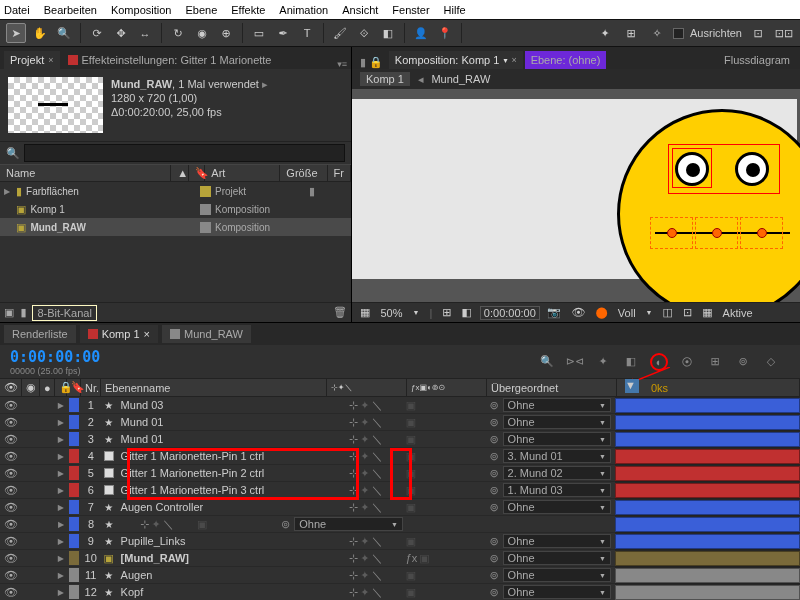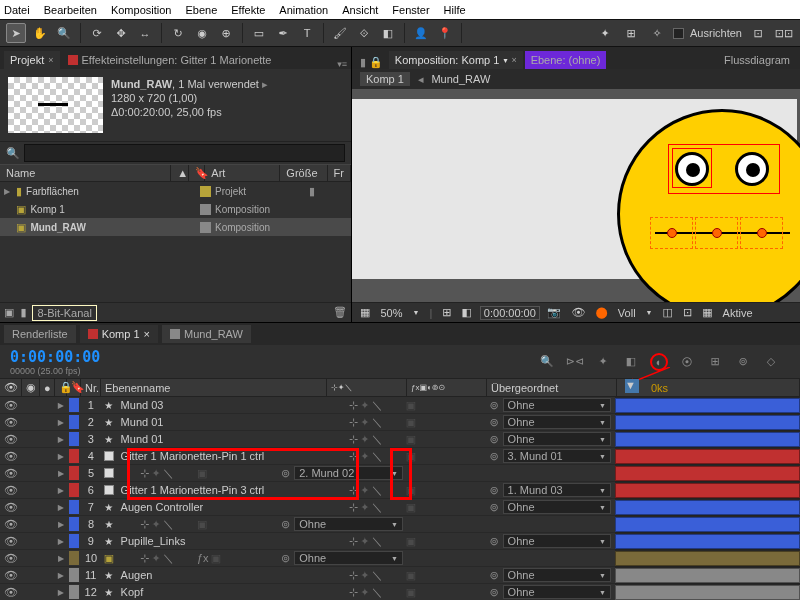--- a/index.html
+++ b/index.html
@@ -468,20 +468,21 @@
           <div class="blkcol"></div>
           <div class="dotcol"></div>
           <div class="tricol">▶</div>
           <div class="swcol">
             <span class="sw" style="background:#c03030"></span>
           </div>
           <div class="nrcol">5</div>
           <div class="iconcol">
             <span style="width:10px;height:10px;background:#ddd;border:1px solid #888;display:inline-block"></span>
           </div>
+          <div class="namecol">Gitter 1 Marionetten-Pin 2 ctrl</div>
           <div class="switchcol">
             <span>⊹</span>
             <span style="opacity:.5">✦</span>
             <span>＼</span>
           </div>
           <div class="fxcol">
             <span style="opacity:.3">▣</span>
           </div>
           <div class="parentcol">
             <span class="whip">⊚</span>
@@ -610,20 +611,23 @@
           <div class="eyecol">👁</div>
           <div class="blkcol"></div>
           <div class="dotcol"></div>
           <div class="tricol">▶</div>
           <div class="swcol">
             <span class="sw" style="background:#7a6a3a"></span>
           </div>
           <div class="nrcol">10</div>
           <div class="iconcol">
             <span style="color:#b7a43a">▣</span>
+          </div>
+          <div class="namecol">
+            <b>[Mund_RAW]</b>
           </div>
           <div class="switchcol">
             <span>⊹</span>
             <span style="opacity:.5">✦</span>
             <span>＼</span>
           </div>
           <div class="fxcol">
             <span>ƒx</span>
             <span style="opacity:.3">▣</span>
           </div>

